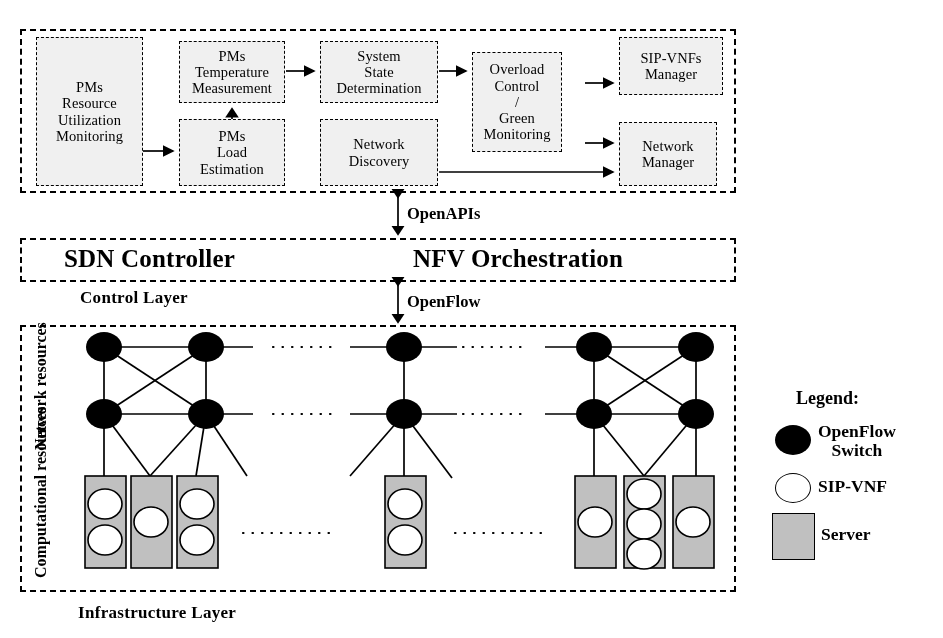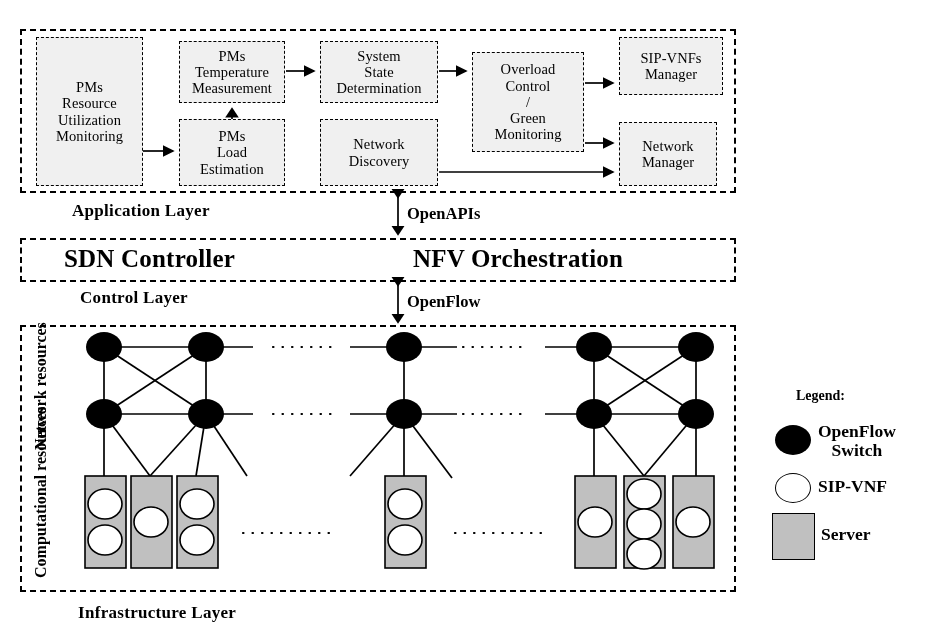--- a/index.html
+++ b/index.html
@@ -72,21 +72,21 @@
     font-weight: bold;
     font-size: 16px;
     white-space: nowrap;
     transform-origin: 0 0;
     transform: rotate(-90deg);
   }
 
   .legend-title {
     position: absolute;
     font-weight: bold;
-    font-size: 14px;
+    font-size: 18px;
     white-space: nowrap;
   }
   .legend-text {
     position: absolute;
     font-weight: bold;
     font-size: 17.5px;
     line-height: 1.08;
     white-space: nowrap;
   }
   .legend-text span { display: block; }
@@ -165,21 +165,21 @@
     </span>
   </div>
 
   <div class="proc-box" style="left:320px;top:119px;width:118px;height:67px;">
     <span>
       <span>Network</span>
       <span>Discovery</span>
     </span>
   </div>
 
-  <div class="proc-box" style="left:472px;top:52px;width:112px;height:100px;">
+  <div class="proc-box" style="left:472px;top:52px;width:90px;height:100px;">
     <span>
       <span>Overload</span>
       <span>Control</span>
       <span>/</span>
       <span>Green</span>
       <span>Monitoring</span>
     </span>
   </div>
 
   <div class="proc-box" style="left:619px;top:37px;width:104px;height:58px;">
@@ -192,21 +192,20 @@
   <div class="proc-box" style="left:619px;top:122px;width:98px;height:64px;">
     <span>
       <span>Network</span>
       <span>Manager</span>
     </span>
   </div>
 
   <div class="ctrl-title" style="left:413px;top:245px;">NFV Orchestration</div>
   <div class="ctrl-title" style="left:64px;top:245px;">SDN Controller</div>
 
-  <div class="layer-caption" style="left:72px;top:201px;">Application Layer</div>
   <div class="layer-caption" style="left:80px;top:288px;">Control Layer</div>
   <div class="layer-caption" style="left:78px;top:603px;">Infrastructure Layer</div>
 
   <div class="iface-label" style="left:407px;top:204px;">OpenAPIs</div>
   <div class="iface-label" style="left:407px;top:292px;">OpenFlow</div>
 
   <div class="vlabel" style="left:32px;top:450px;">Network resources</div>
   <div class="vlabel" style="left:32px;top:578px;">Computational resources</div>
 
   <div class="legend-title" style="left:796px;top:388px;">Legend:</div>

